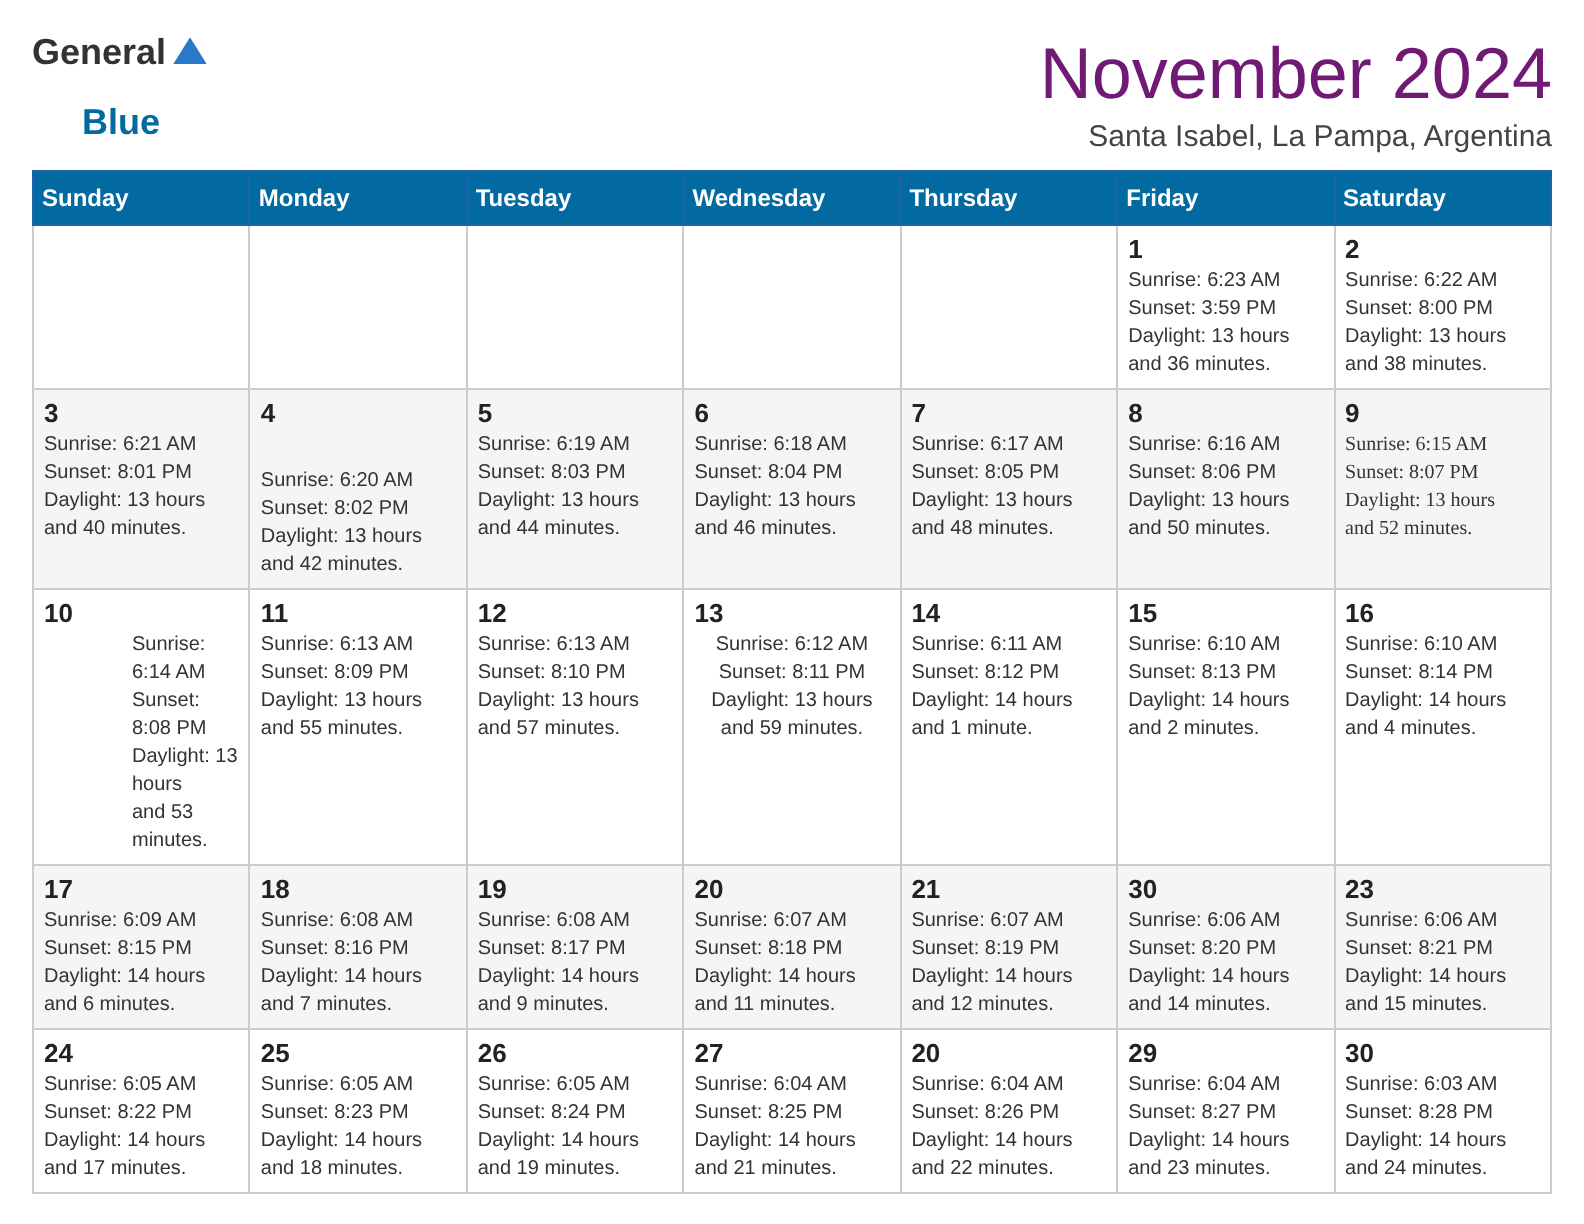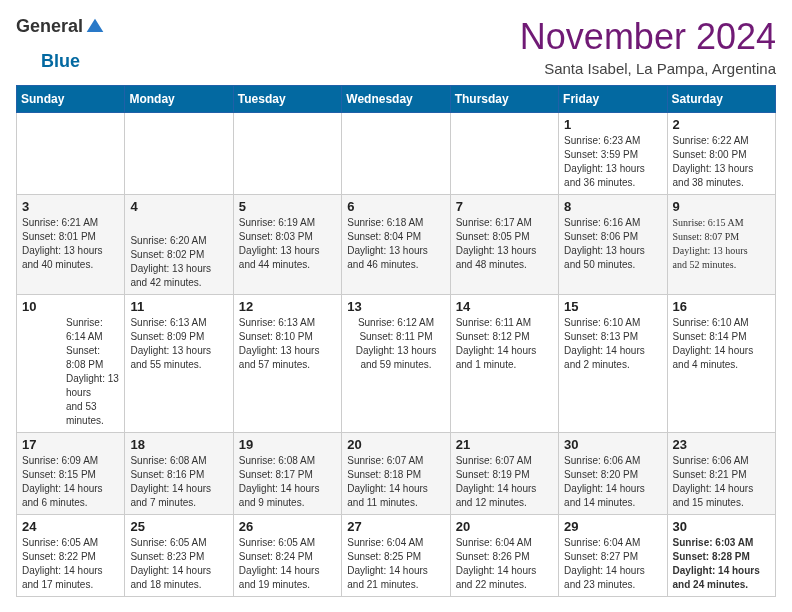--- a/index.html
+++ b/index.html
@@ -343,20 +343,20 @@
         </td>
         <td>
           <span class="day-num">29</span>
           <div class="day-info" style="white-space: pre-line;">Sunrise: 6:04 AM
 Sunset: 8:27 PM
 Daylight: 14 hours
 and 23 minutes.</div>
         </td>
         <td>
           <span class="day-num">30</span>
-          <div class="day-info" style="white-space: pre-line; font-weight: bold;">Sunrise: 6:03 AM
+          <div class="day-info" style="white-space: pre-line;">Sunrise: 6:03 AM
 Sunset: 8:28 PM
 Daylight: 14 hours
 and 24 minutes.</div>
         </td>
       </tr>
     </tbody>
 </table>
 
 </body></html>

